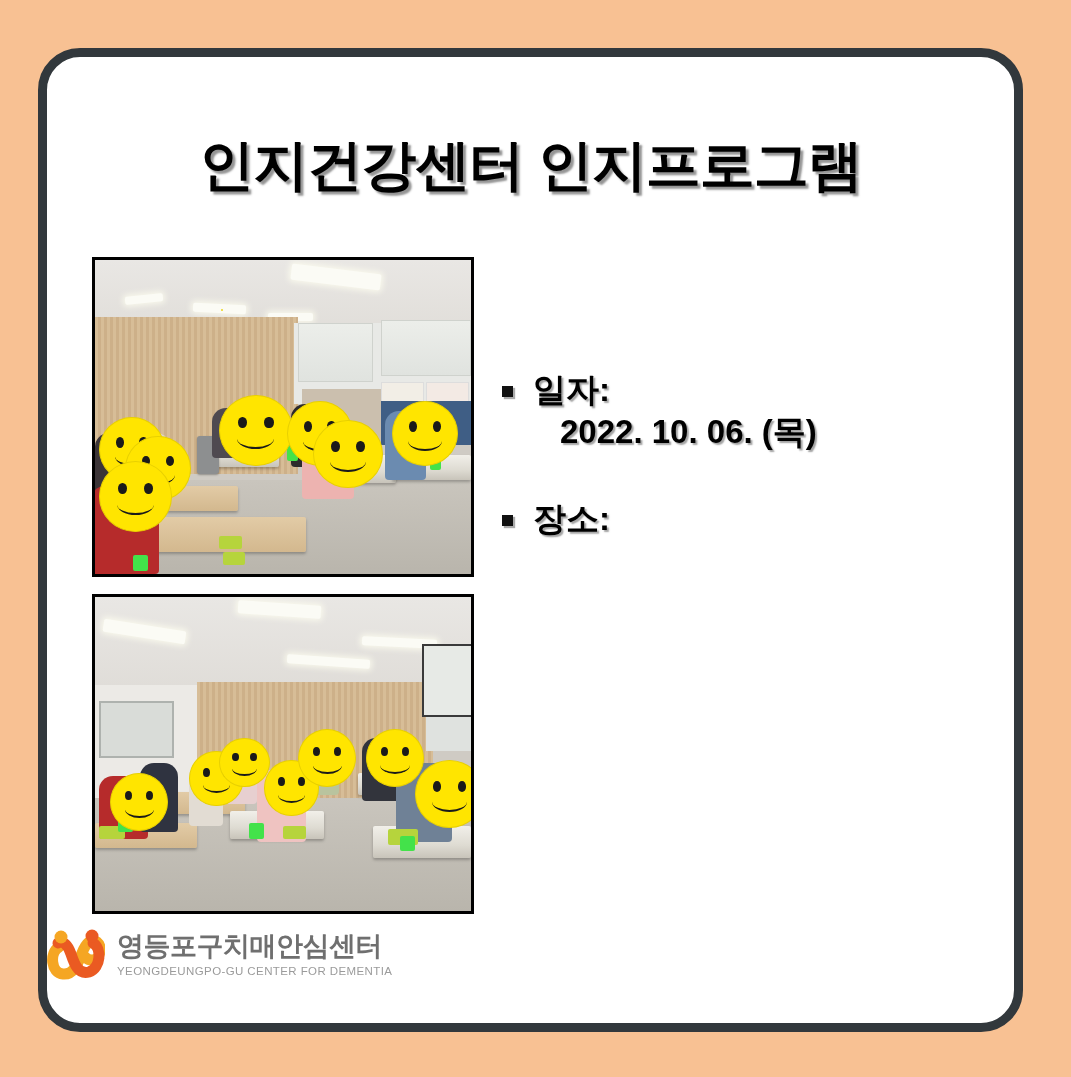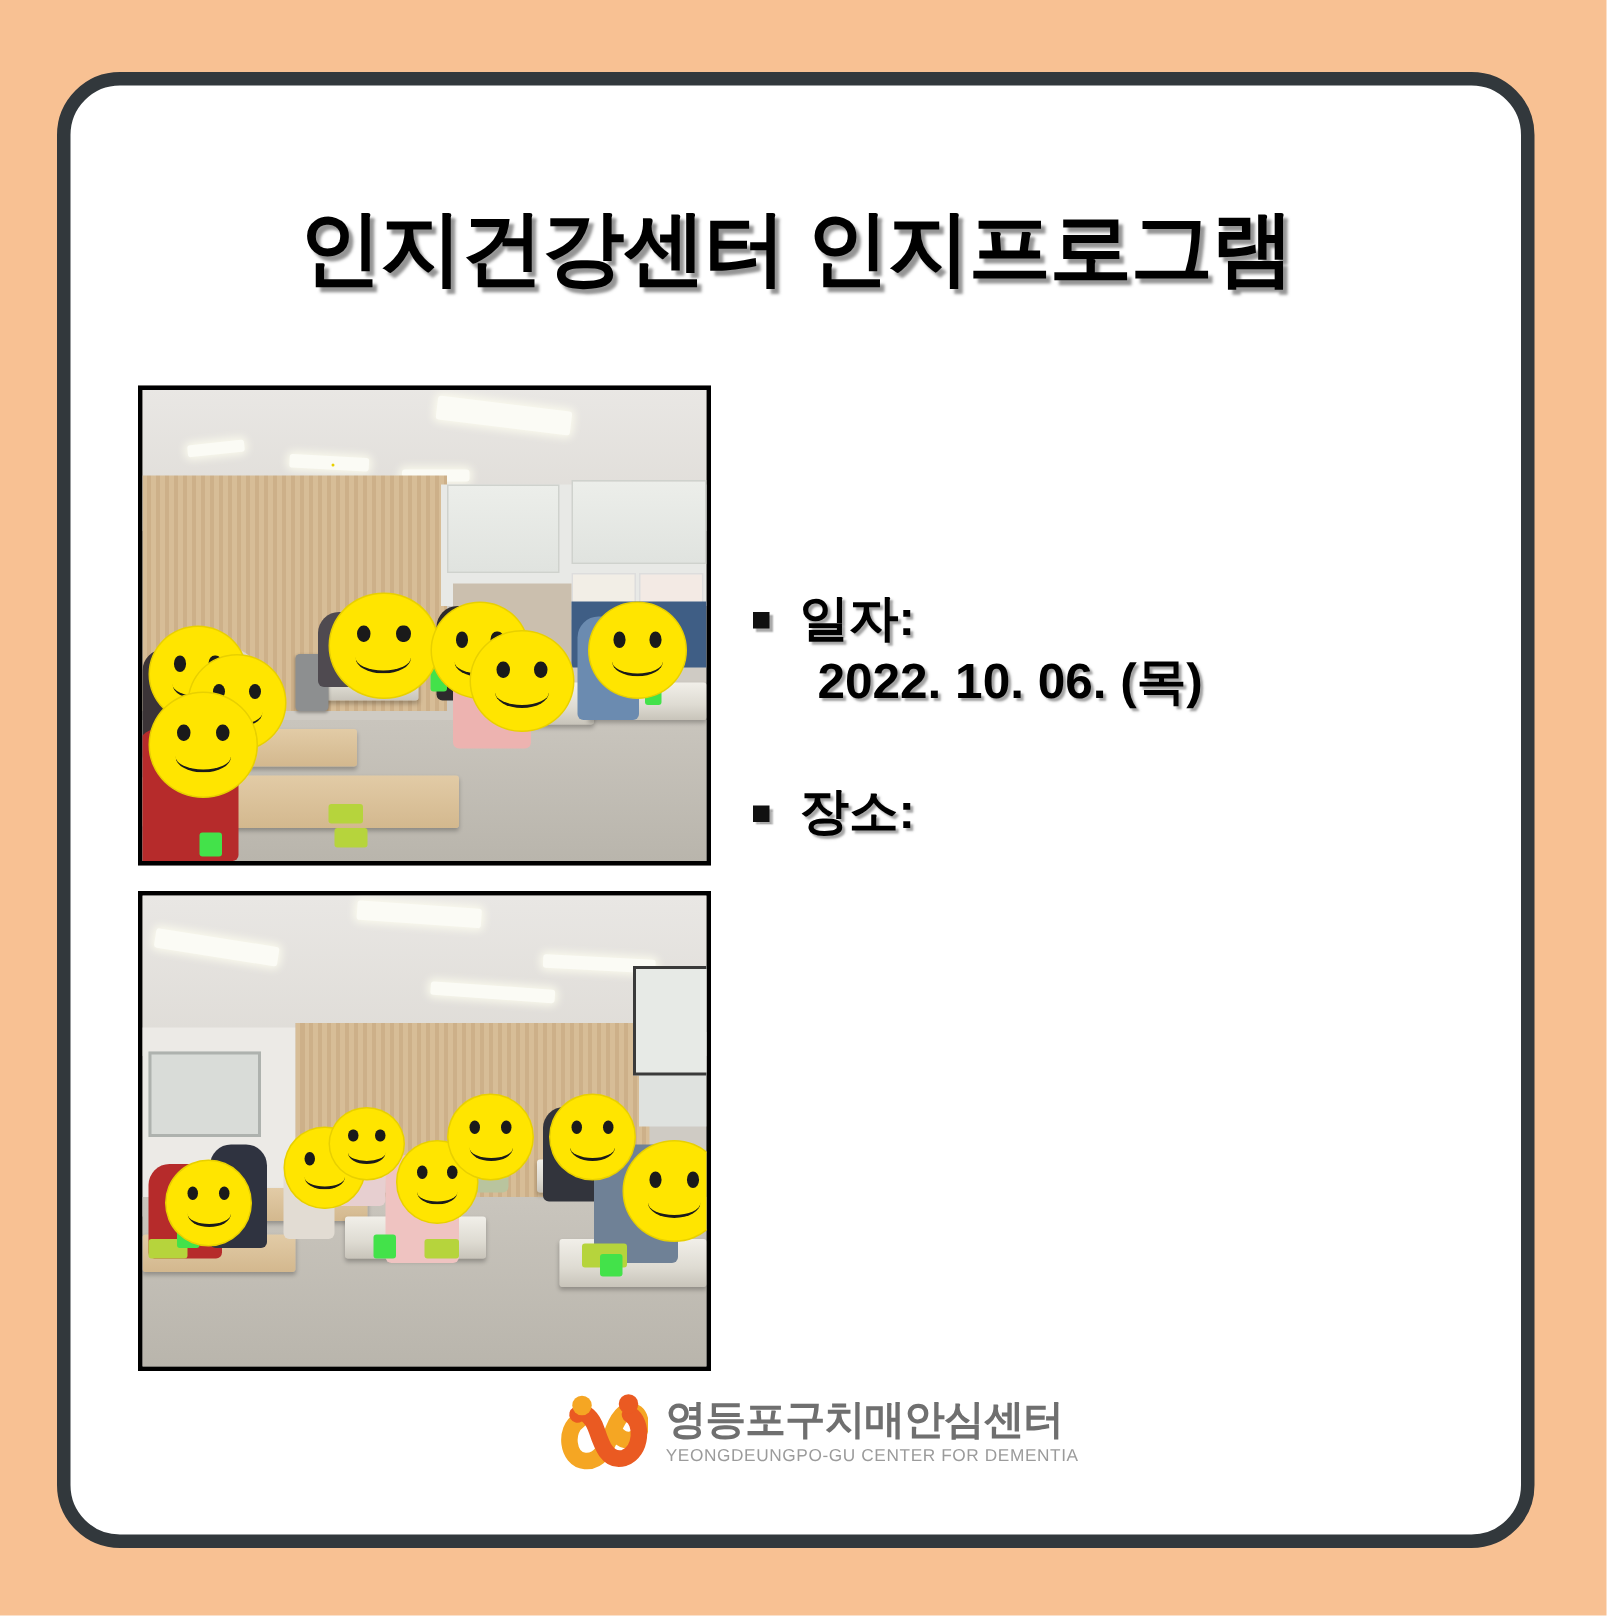--- a/index.html
+++ b/index.html
@@ -136,21 +136,21 @@
     left:24%; top:46%;
     width:52%; height:28%;
     border-bottom:2.5px solid #1a1a1a;
     border-radius:0 0 60% 60%;
   }
 
   
   .info {
     position:absolute;
     left: 455px;
-    top: 334px;
+    top: 312px;
     width: 520px;
   }
   .bullet-block { margin-bottom: 44px; }
   .bullet-block:last-child { margin-bottom: 0; }
   .bullet-head {
     display:flex;
     align-items:flex-start;
   }
   .sq {
     width: 11px; height: 11px;
@@ -161,38 +161,37 @@
     box-shadow: 2px 2px 1px rgba(150,150,150,0.8);
   }
   .lbl {
     font-size: 33px;
     font-weight: bold;
     color:#000;
     line-height: 1.28;
     text-shadow: 2px 2px 1.5px rgba(140,140,140,0.8);
   }
   .detail {
-    margin-left: 43px;
+    margin-left: 58px;
     font-size: 33px;
     font-weight: bold;
     color:#000;
     line-height: 1.30;
     text-shadow: 2px 2px 1.5px rgba(140,140,140,0.8);
   }
   .detail.small { font-size: 29px; }
 
   
   .footer {
     position:absolute;
     left:0; bottom: 42px;
     width:100%;
     display:flex;
-    justify-content:center;
+    justify-content:flex-start;
     align-items:center;
-    padding-left:16px;
   }
   .logo-wrap { display:flex; align-items:center; gap:12px; }
   .logo-mark { width:58px; height:52px; flex:0 0 auto; }
   .logo-text { display:flex; flex-direction:column; line-height:1; }
   .logo-ko {
     font-size: 27px;
     font-weight: bold;
     color:#6f6f6f;
     letter-spacing:-0.5px;
   }

